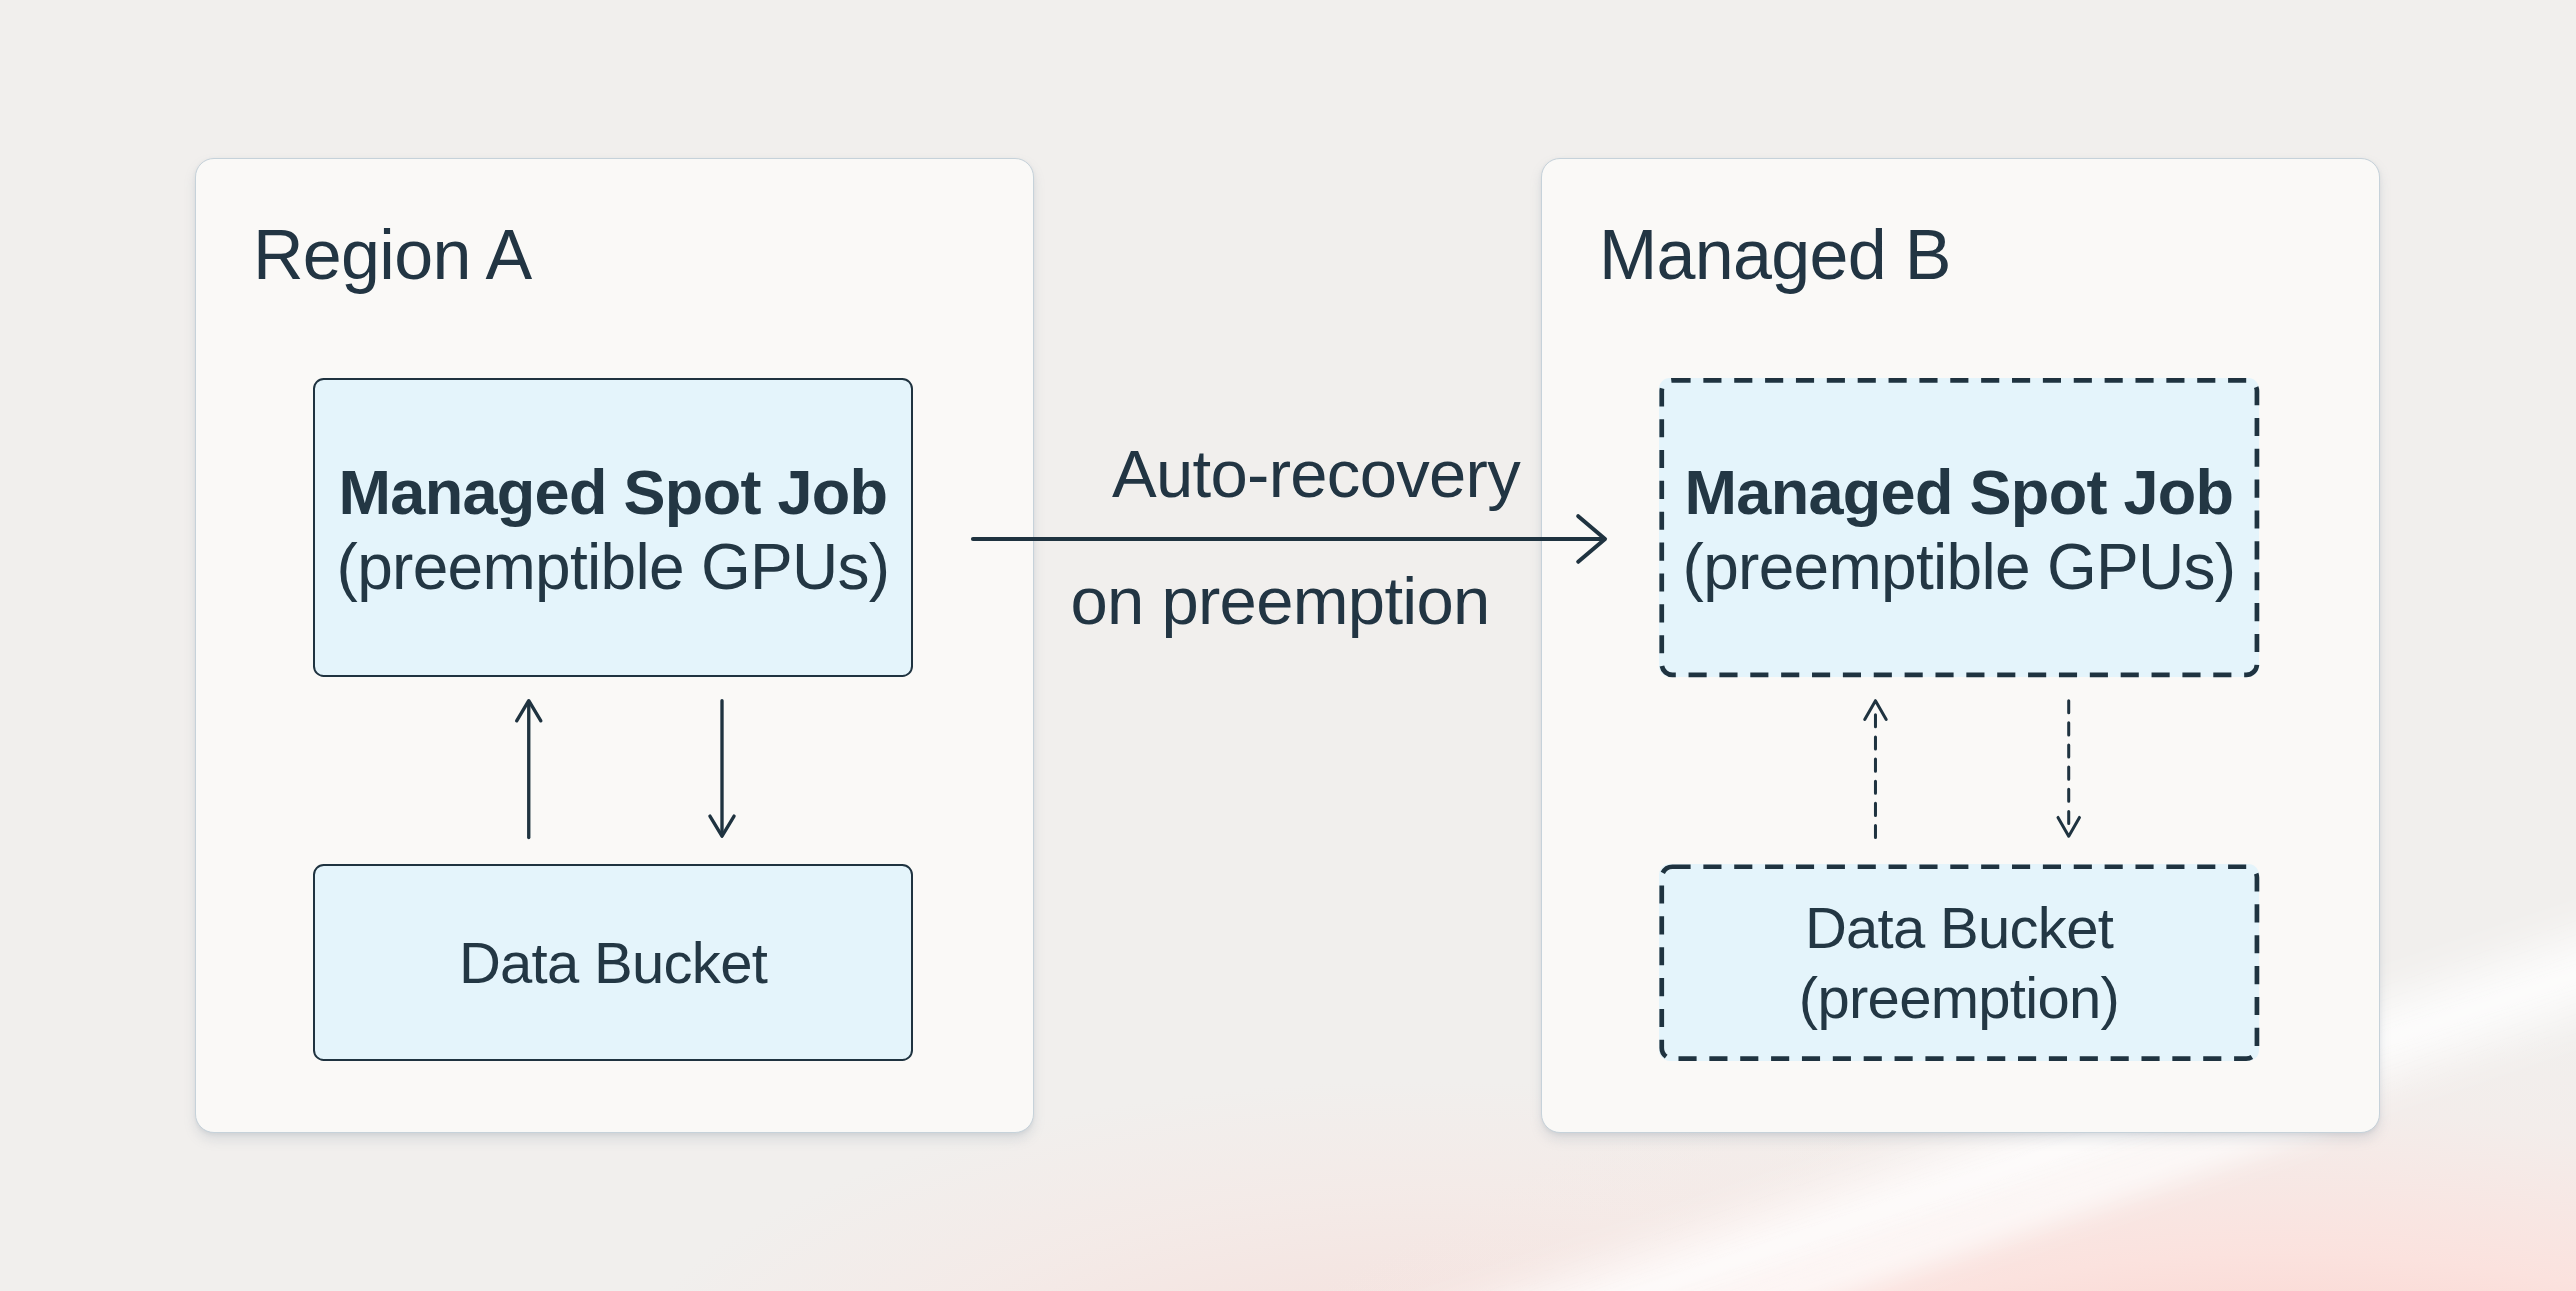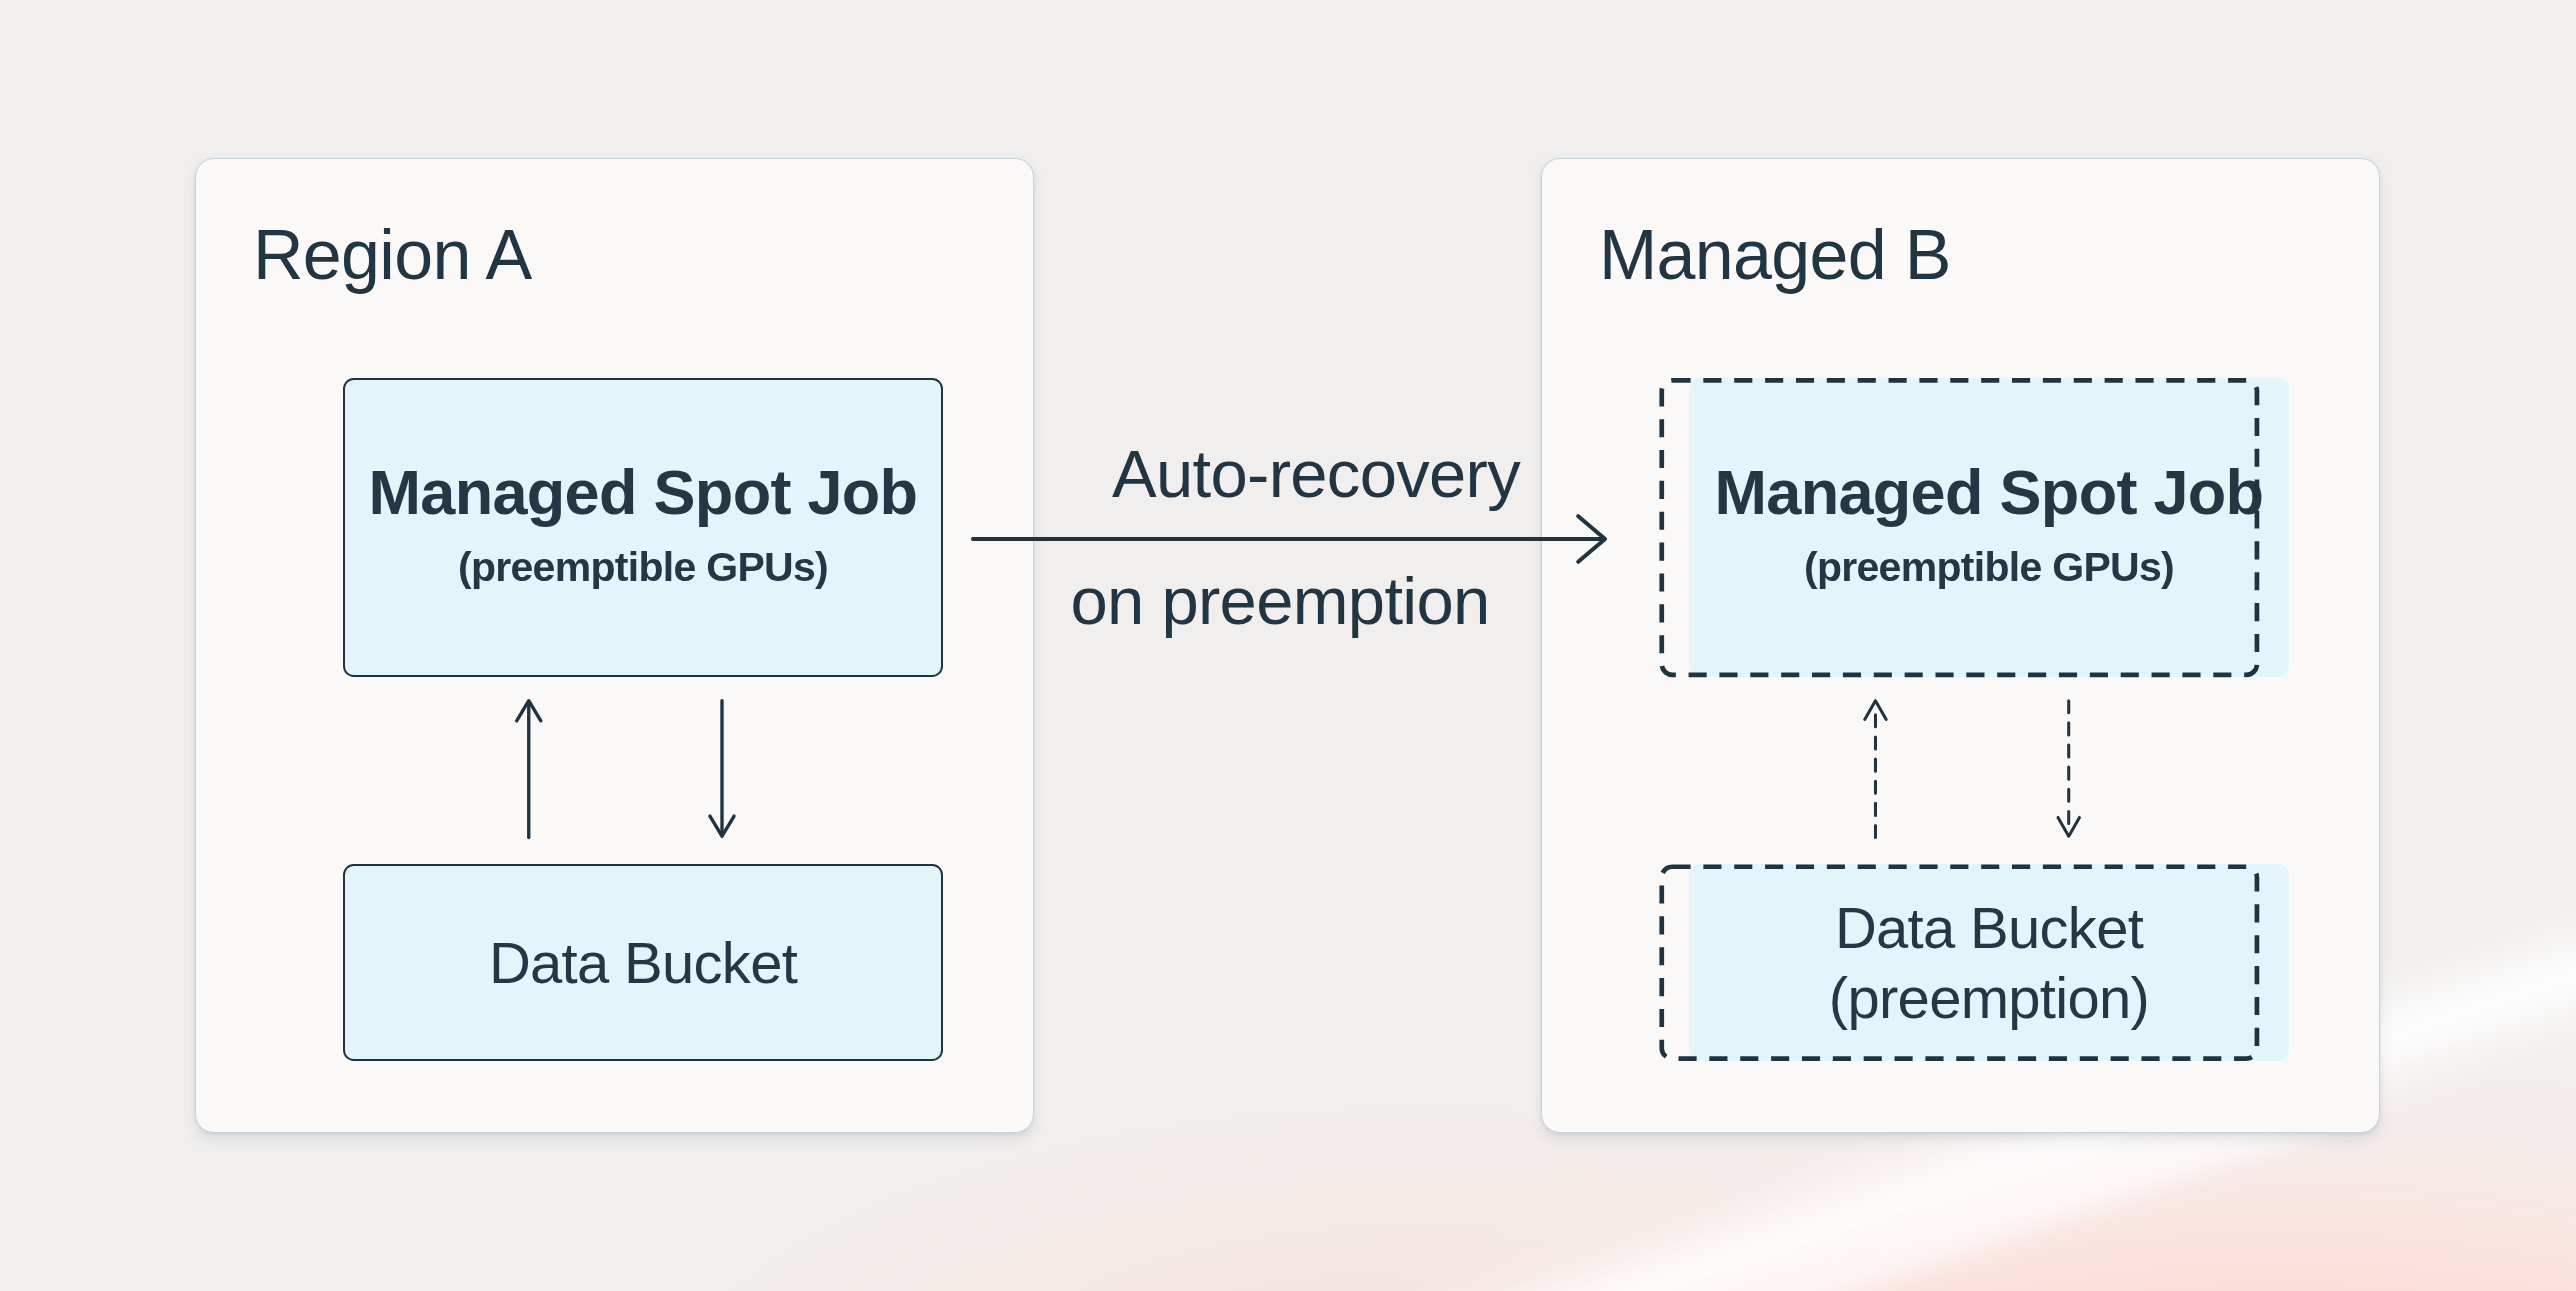--- a/index.html
+++ b/index.html
@@ -57,29 +57,28 @@
   .node {
     position: absolute;
     box-sizing: border-box;
     background: #E4F4FB;
     border-radius: 10.7px;
     display: flex; flex-direction: column;
     align-items: center; justify-content: center;
     text-align: right;
     color: #233744;
     letter-spacing: -0.7px;
-    margin-left: 30px;
   }
   .node.solid { border: 2.7px solid #1F3340; }
   .job-a    { left: 313px;  top: 378px;  width: 600px; height: 299px; }
   .bucket-a { left: 313px;  top: 864px; width: 600px; height: 197px; }
   .job-b    { left: 1659px; top: 378px;  width: 600px; height: 299px; }
   .bucket-b { left: 1659px; top: 864px; width: 600px; height: 197px; }
   .node-line1 { font-size: 63px; font-weight: 700; line-height: 78px; white-space: nowrap; }
-  .node-line2 { font-size: 41px; font-weight: 700; line-height: 72px; white-space: nowrap; }
+  .node-line2 { font-size: 64px; font-weight: 400; line-height: 72px; white-space: nowrap; }
   .bucket-line { font-size: 58px; font-weight: 400; line-height: 70px; white-space: nowrap; }
   .arrow-label {
     position: absolute;
     left: 1280px;
     transform: translateX(-50%);
     font-size: 67px; font-weight: 400;
     letter-spacing: -0.7px;
     color: #223543;
     white-space: nowrap;
   }

